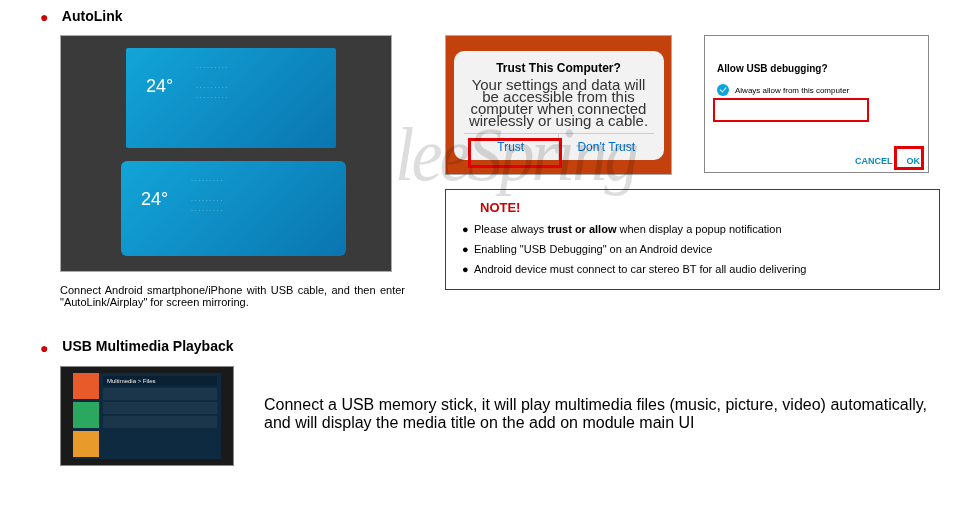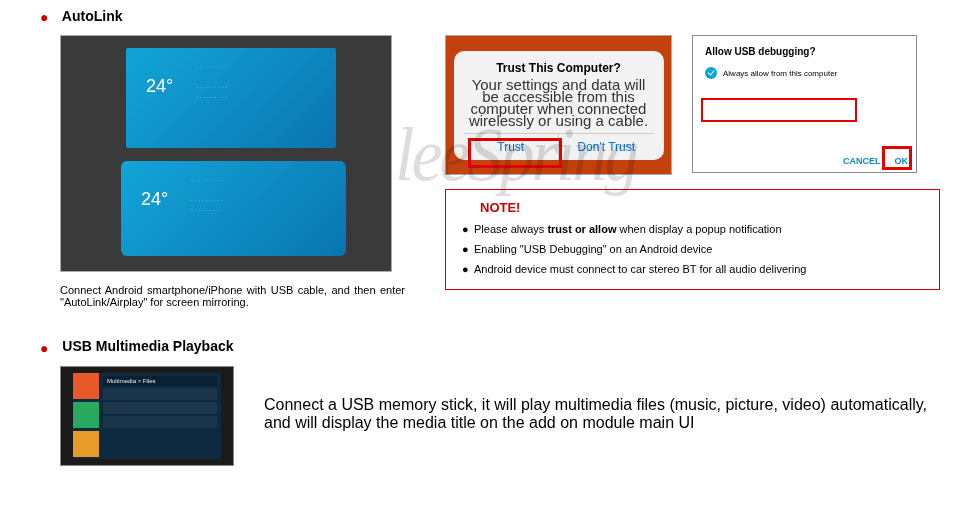--- a/index.html
+++ b/index.html
@@ -130,22 +130,23 @@
     width: 88px;
     height: 24px;
     pointer-events: none;
   }
   .android-dialog {
     width: 225px;
     height: 138px;
     background: #fff;
     border: 1px solid #888;
     position: relative;
-    padding: 10px 12px;
+    padding: 27px 12px;
     box-sizing: border-box;
+    margin-left: 12px;
   }
   .adb-title { font-weight: bold; font-size: 10px; margin-bottom: 10px; }
   .adb-body { font-size: 8px; color: #333; line-height: 11px; }
   .adb-check-row {
     margin-top: 10px;
     font-size: 8px;
     display: flex;
     align-items: center;
     gap: 6px;
   }

